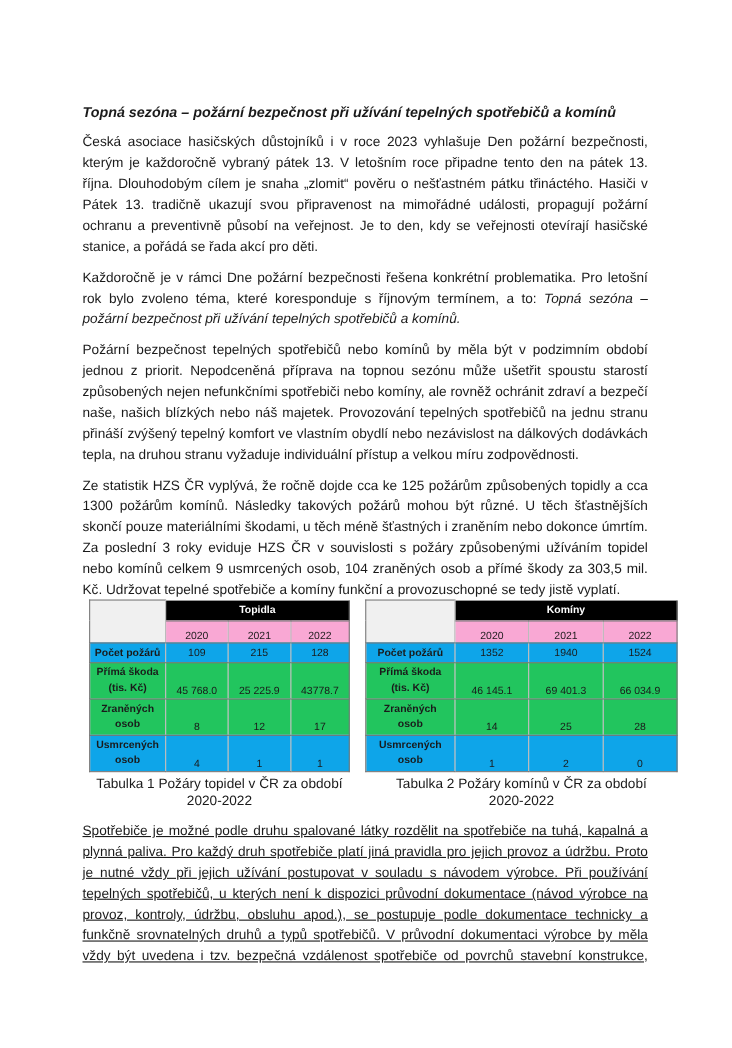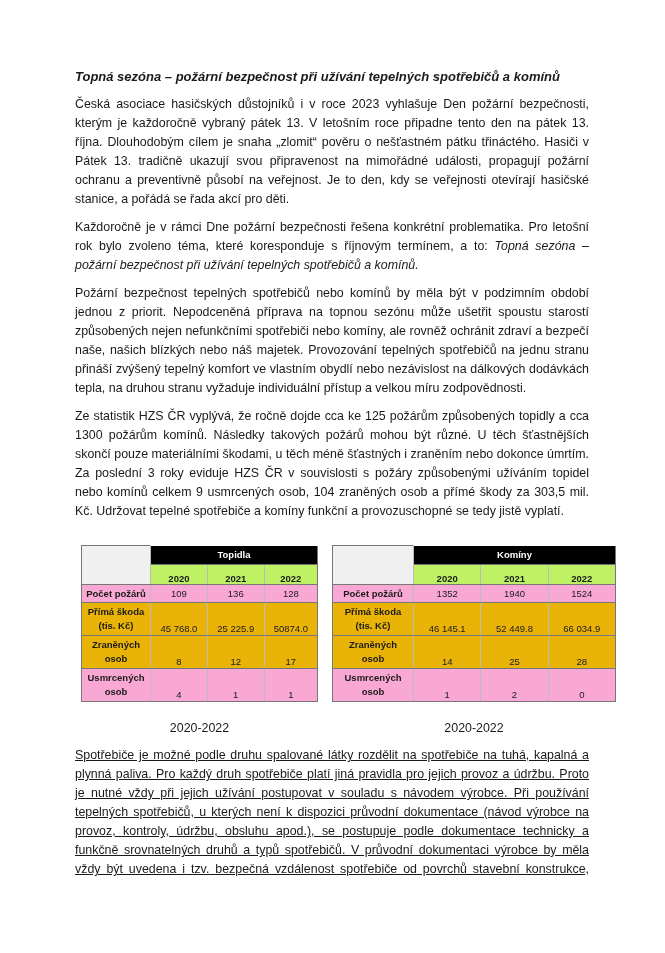--- a/index.html
+++ b/index.html
@@ -1,32 +1,32 @@
 <!DOCTYPE html>
 <html><head>
 <meta charset="utf-8">
 <style>
   html, body { margin: 0; padding: 0; background: #ffffff; }
   body { width: 665px; height: 953px; position: relative; overflow: hidden;
          font-family: "Liberation Sans", sans-serif; color: #1a1a1a; }
-  .page { position: absolute; left: 75px; top: 68px; width: 514px; }
+  .page { position: absolute; left: 75px; top: 93px; width: 514px; }
   .title { font-size: 13px; font-weight: bold; font-style: italic; margin: 0 0 10px 0; line-height: 17px; }
   p { font-size: 12.4px; line-height: 19px; margin: 0 0 9px 0; text-align: justify; }
   .tables { position: absolute; left: 81px; top: 545px; width: 510px; height: 185px; }
   .tbl-wrap { position: absolute; top: 0; }
   .tbl-wrap.t1 { left: 0; width: 237px; }
   .tbl-wrap.t2 { left: 251px; width: 284px; }
   table { border-collapse: collapse; width: 100%; font-family: "Liberation Sans", sans-serif; font-size: 9.5px; }
   td, th { text-align: center; padding: 0 2px; border-bottom: 1px solid #777; border-right: 1px solid #bbb; }
   td.lbl { font-weight: bold; border-left: 1px solid #777; }
   .hdr-blank { background: #f0f0f0; border-left: 1px solid #777; border-top: 1px solid #777; border-bottom: 1px solid #777; }
   .hdr-group { background: #000; color: #fff; font-weight: bold; height: 18px; }
-  .hdr-year { background: #bef264; font-weight: bold; height: 19px; vertical-align: bottom; }
-  tr.r-white td { background: #f9a8d4; height: 17px; }
-  tr.r-gray td { background: #eab308; }
+  .hdr-year { background: #f9a8d4; font-weight: normal; height: 19px; vertical-align: bottom; }
+  tr.r-white td { background: #0ea5e9; height: 17px; }
+  tr.r-gray td { background: #22c55e; }
   tr.r-tall td { height: 31px; }
   tr.r-tall td.val { vertical-align: bottom; padding-bottom: 1px; }
   tr.r-tall td.lbl { line-height: 14px; }
   td.lastcol, th.lastcol { border-right: 1px solid #777; }
   .caption { font-size: 12.4px; text-align: center; line-height: 16px; margin-top: 2px; }
 </style>
 </head>
 <body>
 
 <div class="page">
@@ -47,45 +47,45 @@
         <td class="hdr-group lastcol" colspan="3">Topidla</td>
       </tr>
       <tr>
         <td class="hdr-year">2020</td>
         <td class="hdr-year">2021</td>
         <td class="hdr-year lastcol">2022</td>
       </tr>
       <tr class="r-white">
         <td class="lbl">Počet požárů</td>
         <td class="val">109</td>
-        <td class="val">136</td>
+        <td class="val">215</td>
         <td class="val lastcol">128</td>
       </tr>
       <tr class="r-gray r-tall">
         <td class="lbl"><span>Přímá škoda</span><br><span>(tis. Kč)</span></td>
         <td class="val">45 768.0</td>
         <td class="val">25 225.9</td>
-        <td class="val lastcol">50874.0</td>
+        <td class="val lastcol">43778.7</td>
       </tr>
       <tr class="r-gray r-tall">
         <td class="lbl"><span>Zraněných</span><br><span>osob</span></td>
         <td class="val">8</td>
         <td class="val">12</td>
         <td class="val lastcol">17</td>
       </tr>
       <tr class="r-white r-tall">
         <td class="lbl"><span>Usmrcených</span><br><span>osob</span></td>
         <td class="val">4</td>
         <td class="val">1</td>
         <td class="val lastcol">1</td>
       </tr>
     </tbody>
       </table>
     <div class="caption">
-      <br>
+      <span>Tabulka 1 Požáry topidel v ČR za období</span><br>
       <span>2020-2022</span>
     </div>
   </div>
 
   <div class="tbl-wrap t2">
     <table>
       <tbody>
           <tr>
         <td class="hdr-blank" rowspan="2" style="width:76px"></td>
         <td class="hdr-group lastcol" colspan="3">Komíny</td>
@@ -97,39 +97,39 @@
       </tr>
       <tr class="r-white">
         <td class="lbl">Počet požárů</td>
         <td class="val">1352</td>
         <td class="val">1940</td>
         <td class="val lastcol">1524</td>
       </tr>
       <tr class="r-gray r-tall">
         <td class="lbl"><span>Přímá škoda</span><br><span>(tis. Kč)</span></td>
         <td class="val">46 145.1</td>
-        <td class="val">52 449.8</td>
+        <td class="val">69 401.3</td>
         <td class="val lastcol">66 034.9</td>
       </tr>
       <tr class="r-gray r-tall">
         <td class="lbl"><span>Zraněných</span><br><span>osob</span></td>
         <td class="val">14</td>
         <td class="val">25</td>
         <td class="val lastcol">28</td>
       </tr>
       <tr class="r-white r-tall">
         <td class="lbl"><span>Usmrcených</span><br><span>osob</span></td>
         <td class="val">1</td>
         <td class="val">2</td>
         <td class="val lastcol">0</td>
       </tr>
     </tbody>
       </table>
     <div class="caption">
-      <br>
+      <span>Tabulka 2 Požáry komínů v ČR za období</span><br>
       <span>2020-2022</span>
     </div>
   </div>
 </div>
 
 <div class="page" style="top:746px;text-decoration:underline;">
   <p style="text-align-last: justify;">Spotřebiče je možné podle druhu spalované látky rozdělit na spotřebiče na tuhá, kapalná a plynná paliva. Pro každý druh spotřebiče platí jiná pravidla pro jejich provoz a údržbu. Proto je nutné vždy při jejich užívání postupovat v souladu s návodem výrobce. Při používání tepelných spotřebičů, u kterých není k dispozici průvodní dokumentace (návod výrobce na provoz, kontroly, údržbu, obsluhu apod.), se postupuje podle dokumentace technicky a funkčně srovnatelných druhů a typů spotřebičů. V průvodní dokumentaci výrobce by měla vždy být uvedena i tzv. bezpečná vzdálenost spotřebiče od povrchů stavební konstrukce,</p>
 </div>
 
 </body></html>

